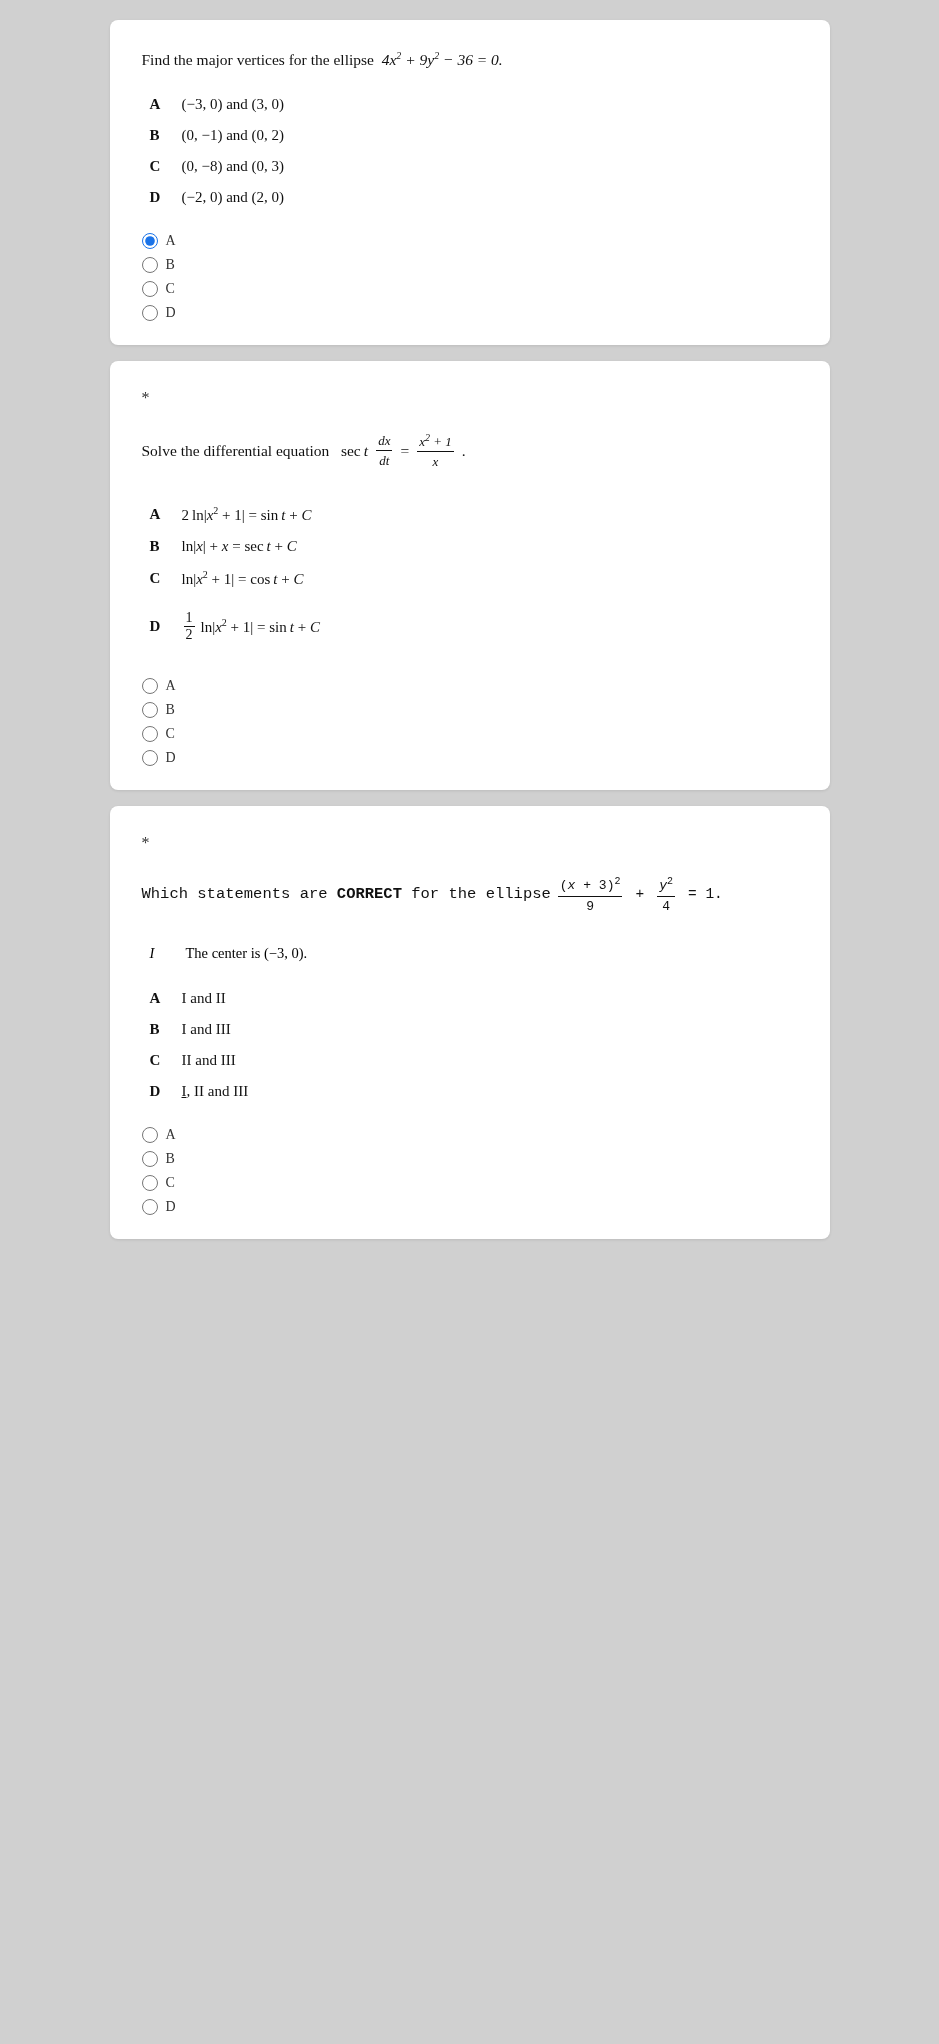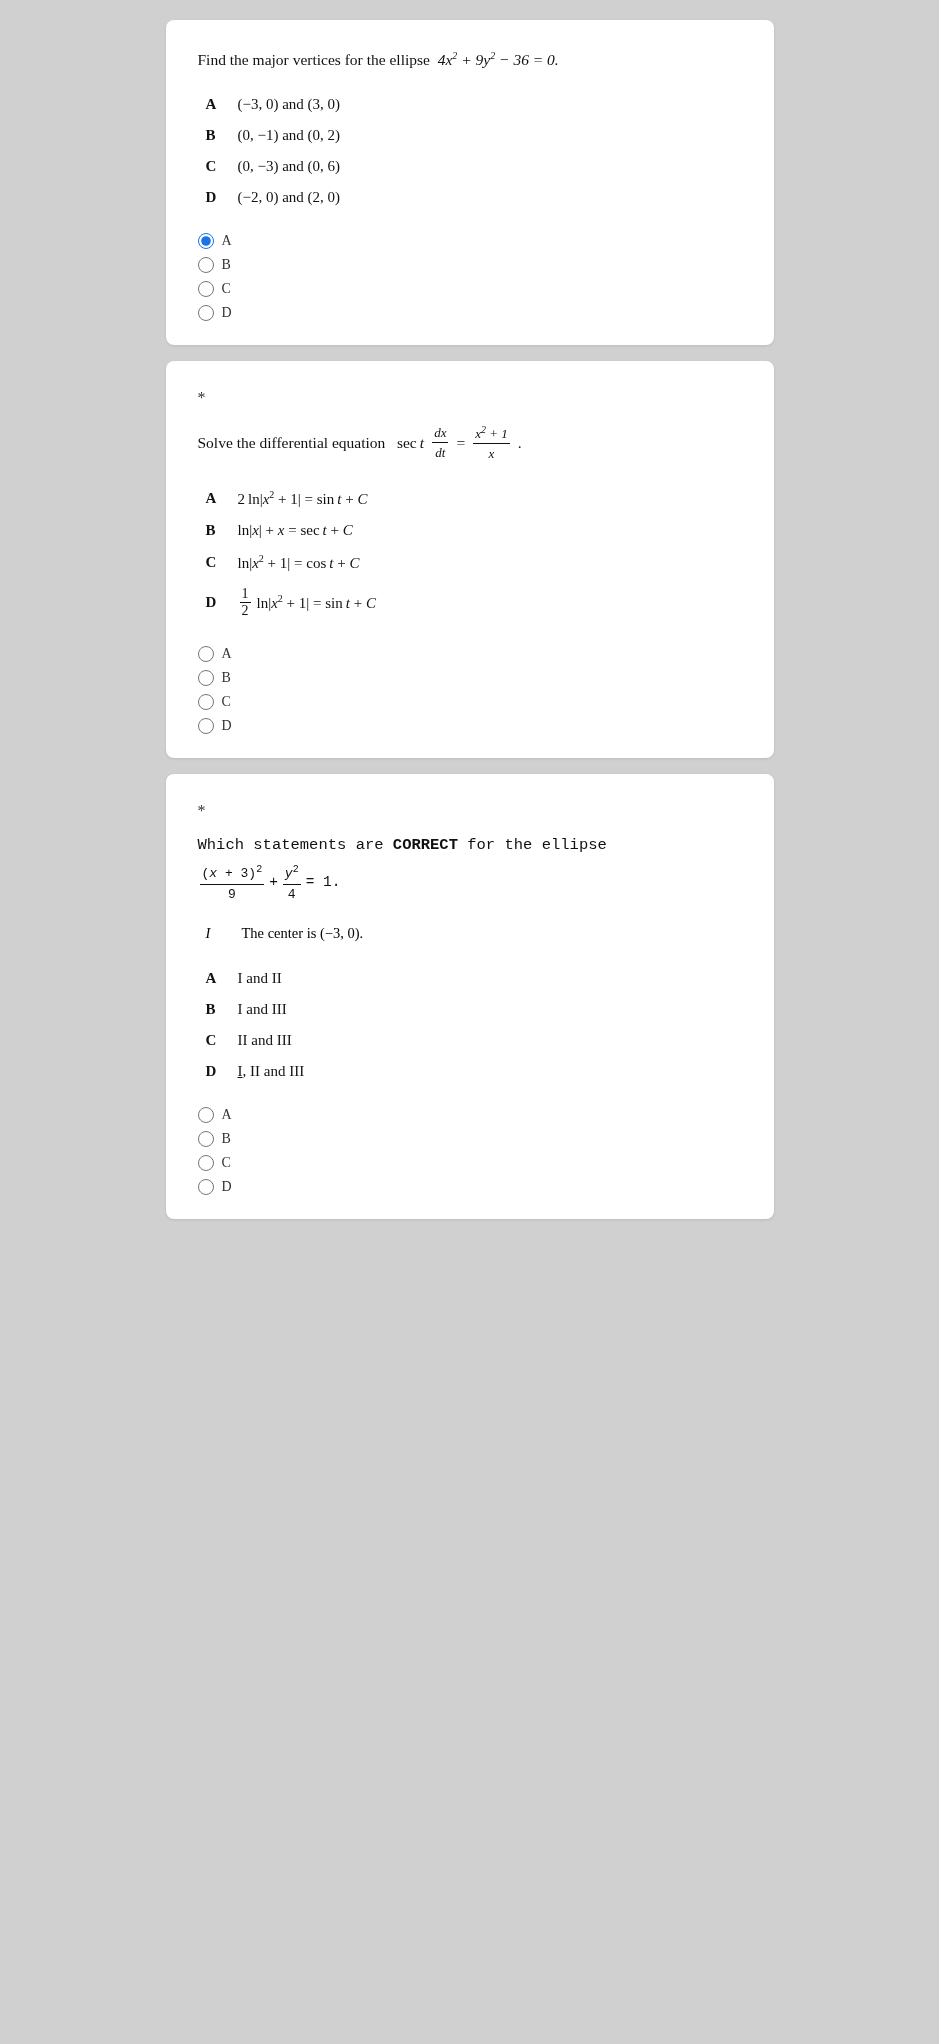--- a/index.html
+++ b/index.html
@@ -9,21 +9,21 @@
       width: 939px;
       min-height: 2044px;
       display: flex;
       flex-direction: column;
       align-items: center;
       padding: 20px 0;
     }
     .question-card {
       background: #ffffff;
       border-radius: 8px;
-      width: 608px;
+      width: 720px;
       margin-bottom: 16px;
       padding: 28px 32px 24px 32px;
       box-shadow: 0 1px 3px rgba(0,0,0,0.1);
     }
     .question-star {
       font-size: 16px;
       color: #333;
       margin-bottom: 14px;
     }
     .question-text {
@@ -69,21 +69,21 @@
       width: 16px;
       height: 16px;
     }
     
     .frac {
       display: inline-flex;
       flex-direction: column;
       align-items: center;
       vertical-align: middle;
       font-size: 13px;
-      margin: 0 2px;
+      margin: 8px 2px;
     }
     .frac .num {
       border-bottom: 1px solid #111;
       padding: 0 2px;
       text-align: center;
     }
     .frac .den {
       padding: 0 2px;
       text-align: left;
     }
@@ -120,21 +120,21 @@
     </tr>
     <tr>
       <td class="choice-label">B</td>
       <td class="choice-content">
         (0, −1) and (0, 2)
       </td>
     </tr>
     <tr>
       <td class="choice-label">C</td>
       <td class="choice-content">
-        (0, −3) and (0, 6)
+        (0, −8) and (0, 3)
       </td>
     </tr>
     <tr>
       <td class="choice-label">D</td>
       <td class="choice-content">
         (−2, 0) and (2, 0)
       </td>
     </tr>
   </tbody>
     </table>
@@ -214,21 +214,21 @@
     <label class="radio-item">
       <input type="radio" name="q2" value="D" style=""> D
     </label>
   </div>
 </div>
 
 <div class="question-card">
   <div class="question-star">*</div>
   <div class="question-text" style="display:flex; align-items:center; flex-wrap:wrap; gap:5px; margin-bottom:16px;font-family:Liberation Mono, monospace;">
     <span>Which statements are <strong>CORRECT</strong> for the ellipse</span>
-    <span style="display:inline-flex; align-items:center; gap:3px; font-size:14.5px;">
+    <span style="display:inline-flex; align-items:center; gap:11px; font-size:14.5px;">
       <span class="frac">
         <span class="num">(<span style="font-style:italic;">x</span> + 3)<sup>2</sup></span>
         <span class="den">9</span>
       </span>
       <span>+</span>
       <span class="frac">
         <span class="num"><span style="font-style:italic;">y</span><sup>2</sup></span>
         <span class="den">4</span>
       </span>
       <span>= 1.</span>

